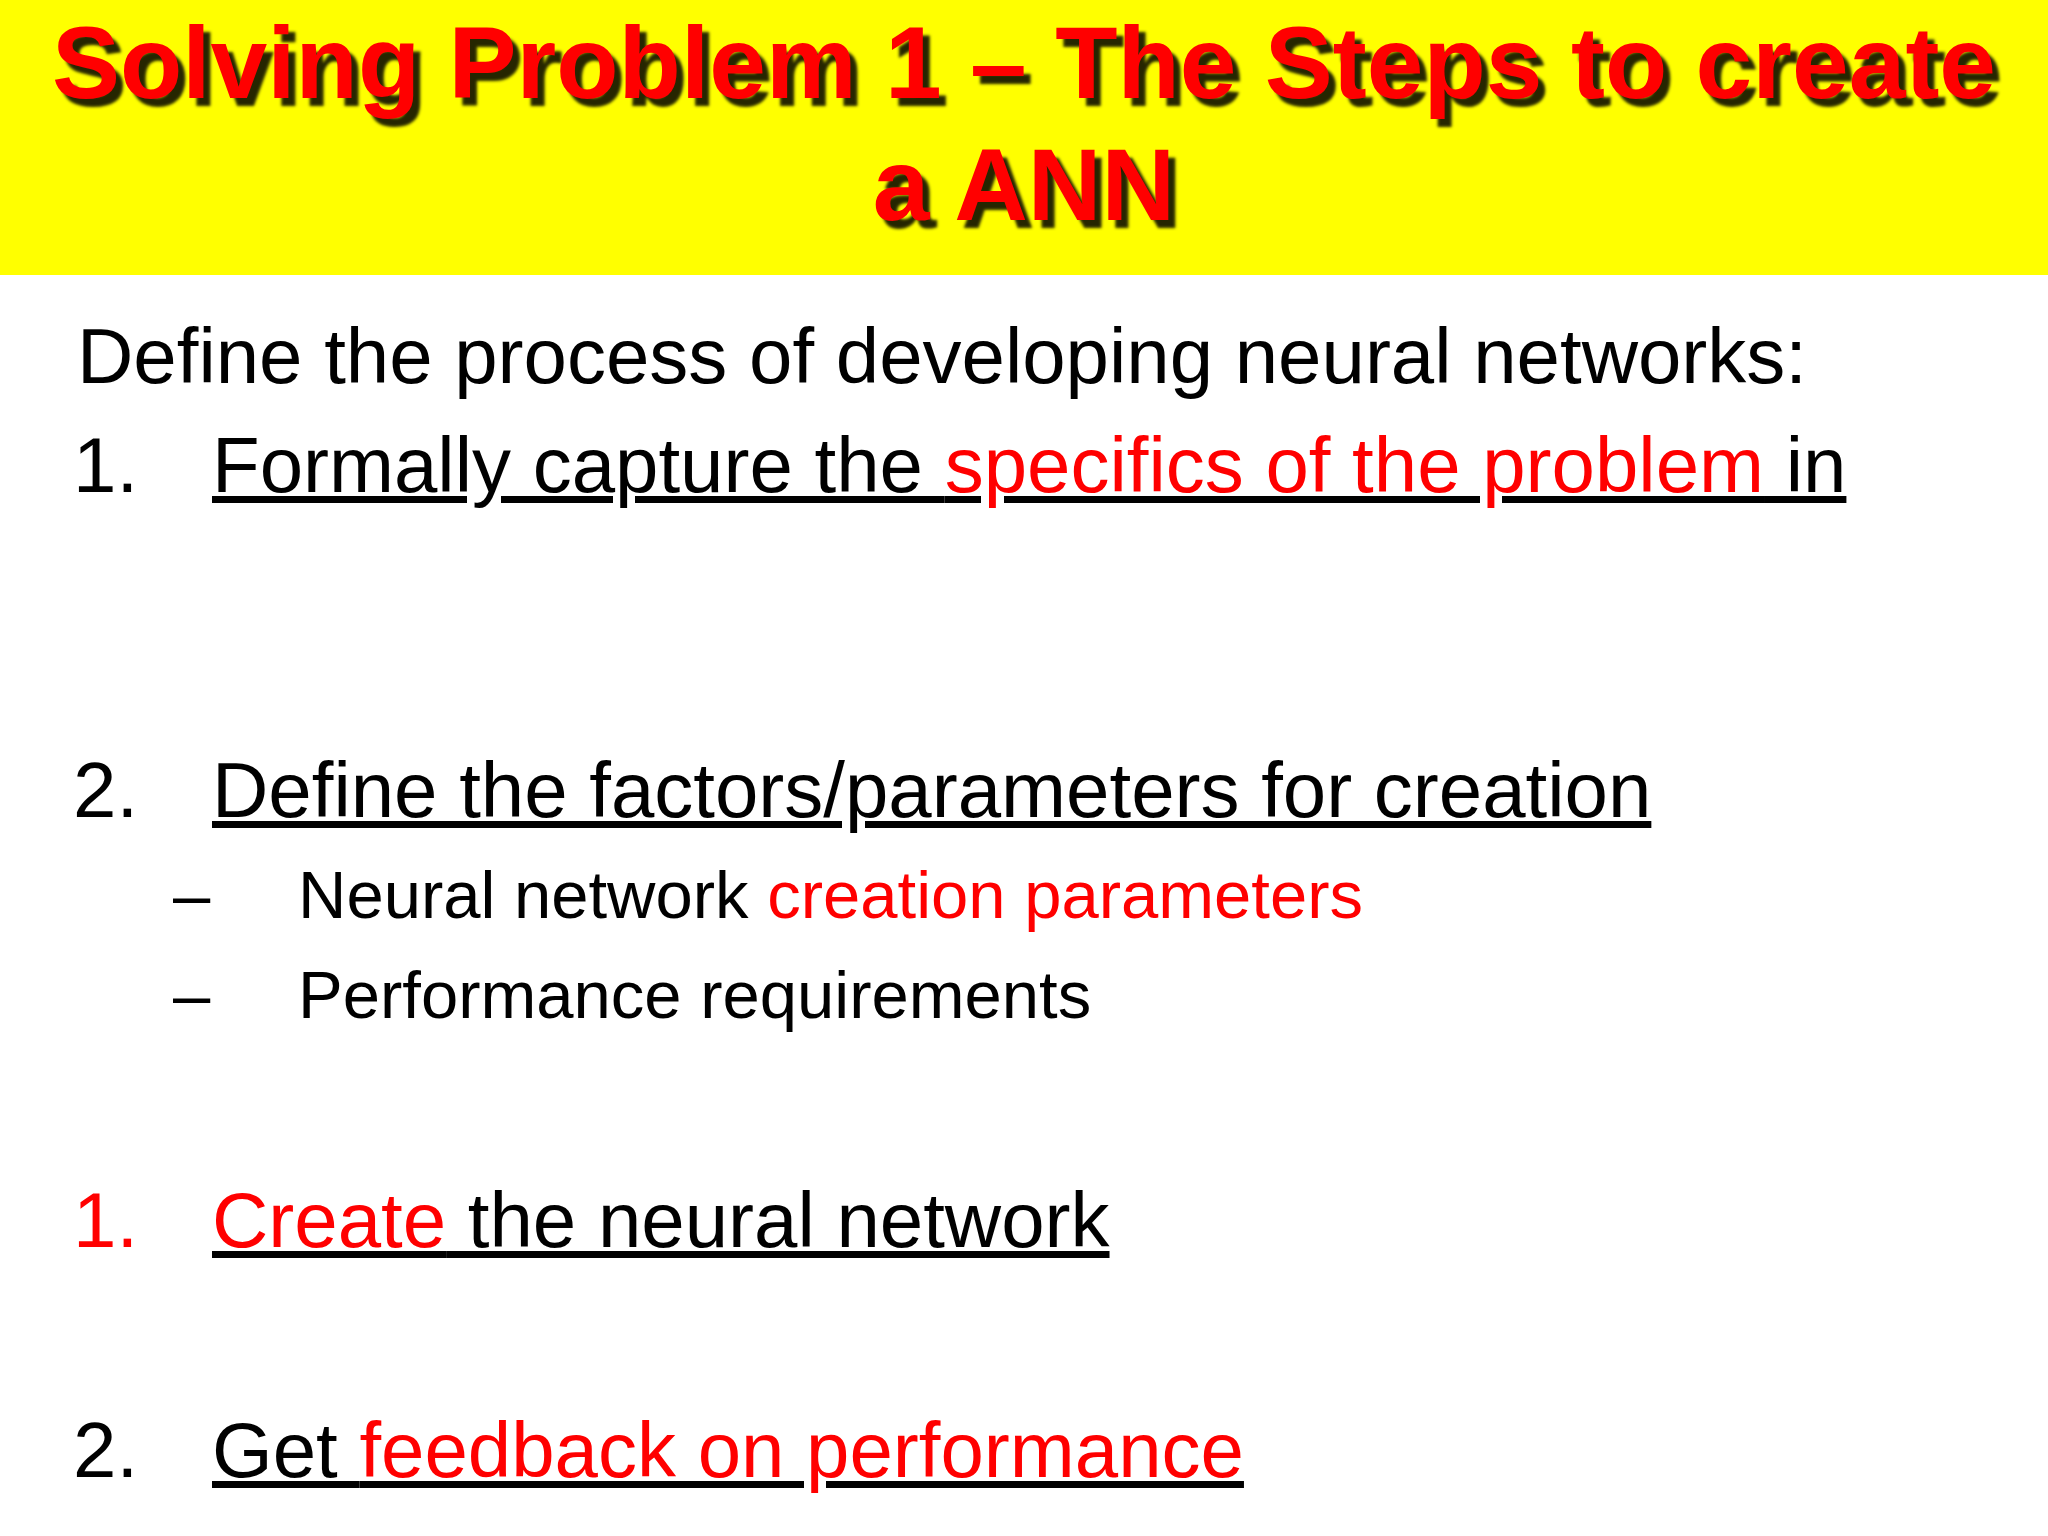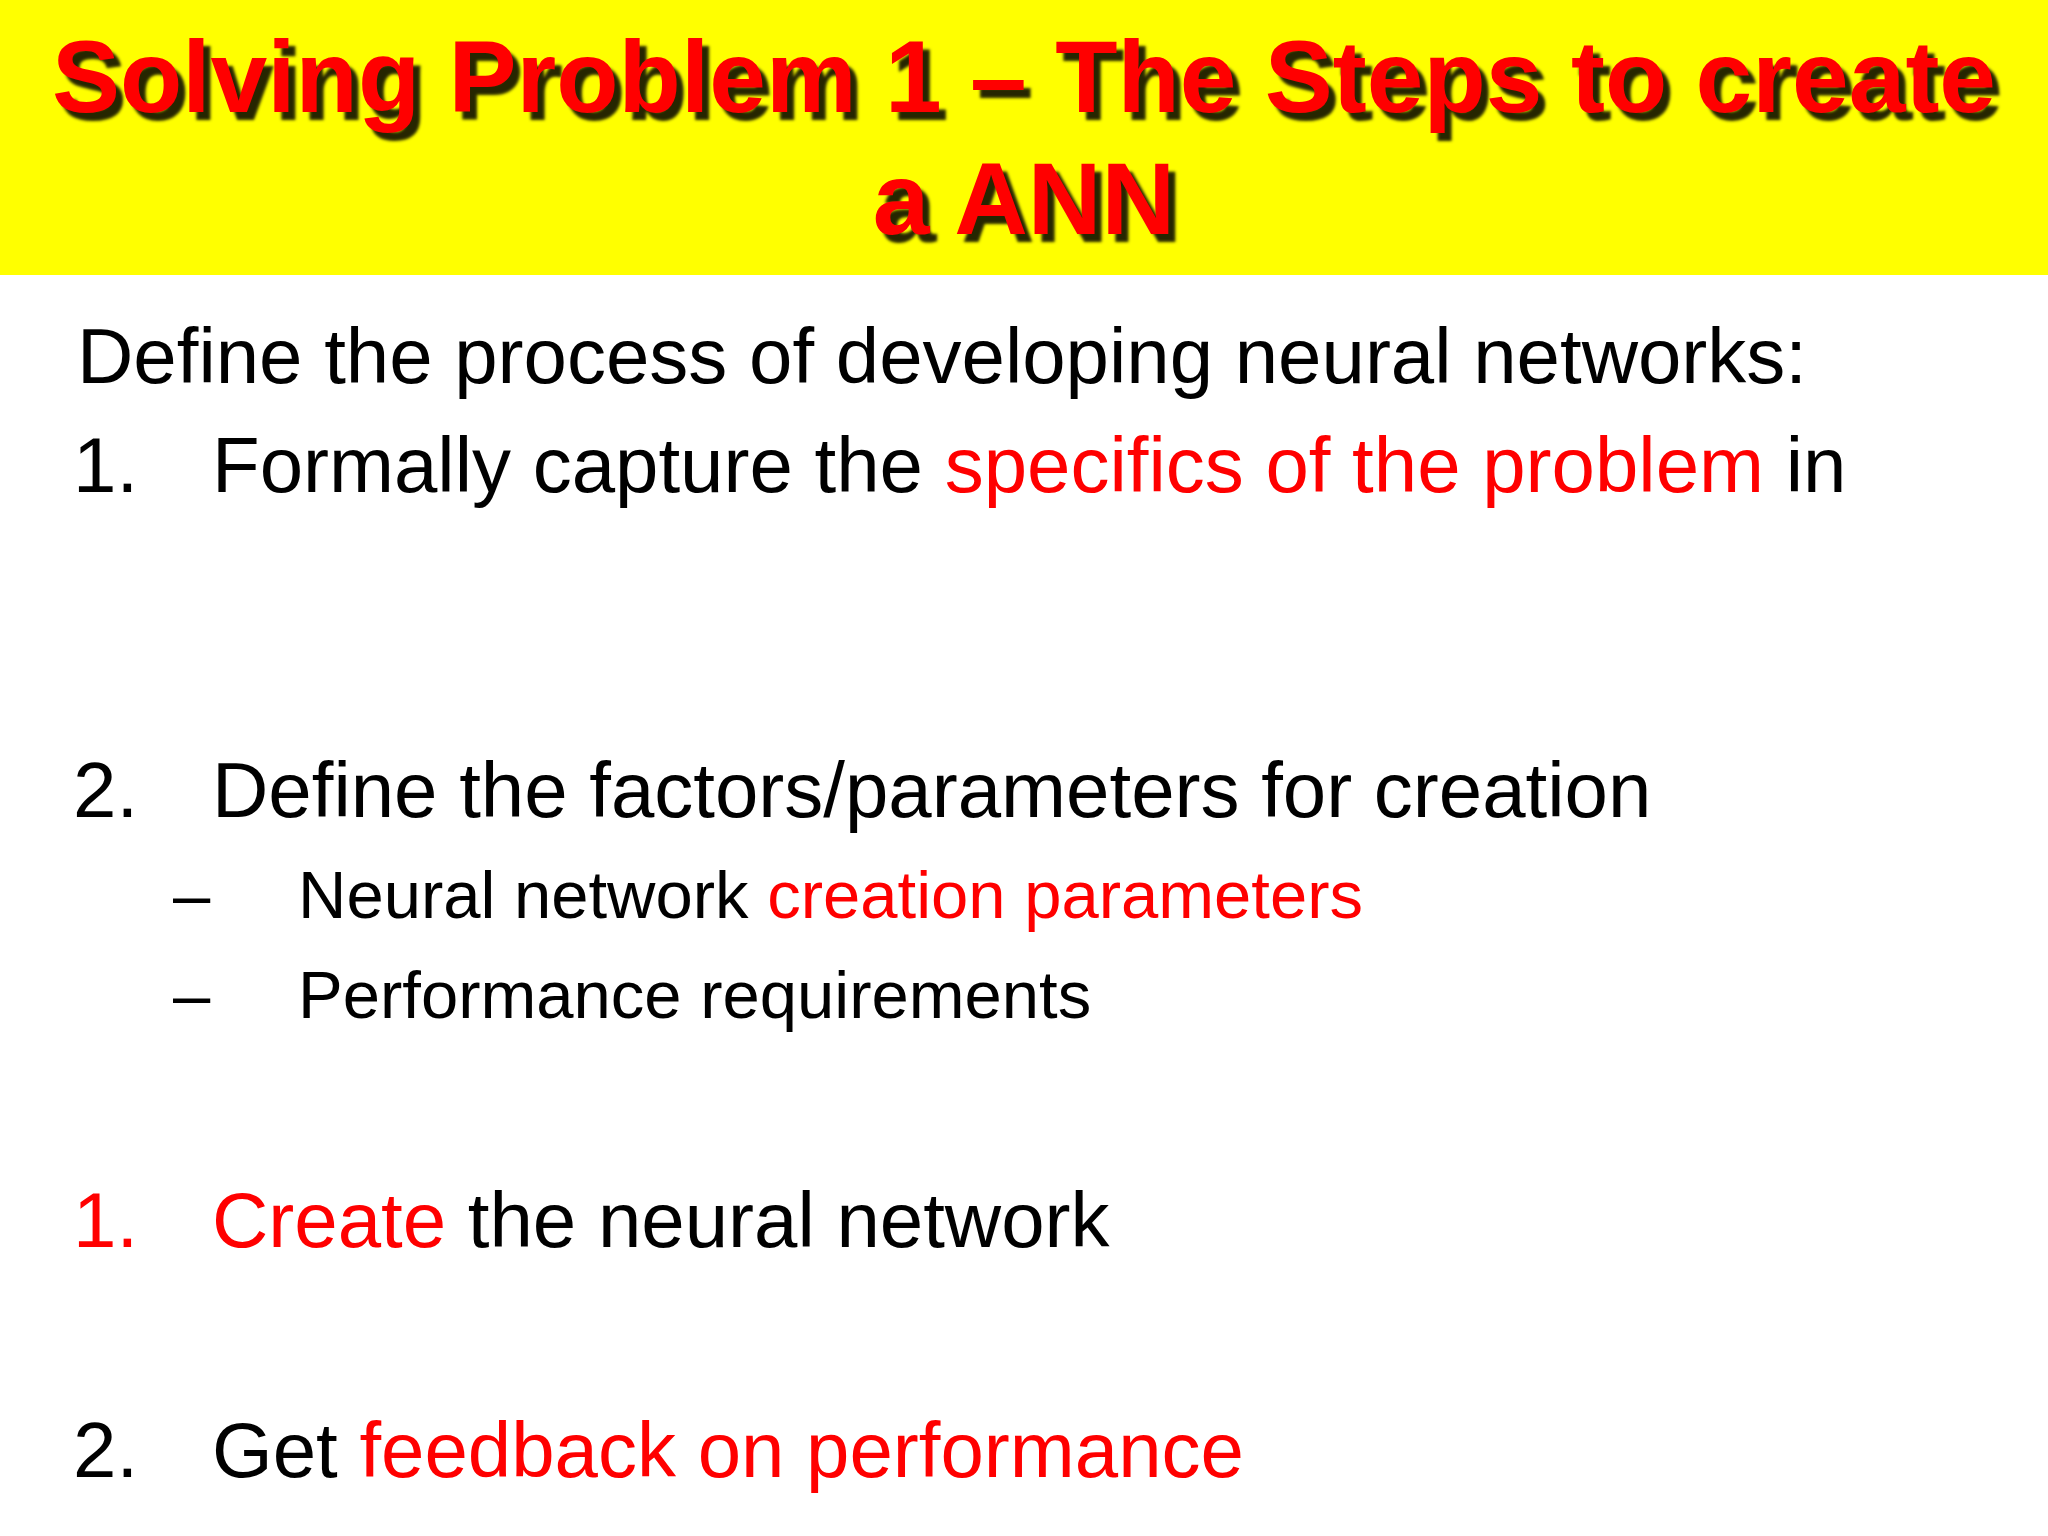--- a/index.html
+++ b/index.html
@@ -16,21 +16,21 @@
     font-family: "Liberation Sans", "DejaVu Sans", sans-serif;
   }
 
   
   .banner {
     position: absolute;
     left: 0; top: 0;
     width: 100%;
     height: 275px;
     background: var(--c-yellow, #FFFF00);
-    padding-top: 16px;
+    padding-top: 2px;
     box-sizing: border-box;
     text-align: center;
   }
   .title-line {
     font-size: 102px;
     font-weight: bold;
     line-height: 122px;
     color: var(--c-red, #FF0000);
     text-shadow: 7px 8px 3px rgba(0,0,0,0.85);
     white-space: nowrap;
@@ -64,20 +64,21 @@
     font-size: 78px;
     line-height: 100px;
   }
   .item .marker {
     flex: 0 0 auto;
     width: 139px;
   }
   .item .text {
     width: 1700px;
     max-width: 1700px;
+    text-decoration: underline;
   }
   .subitem {
     left: 173px;
     font-size: 67px;
     line-height: 100px;
   }
   .subitem .marker {
     flex: 0 0 auto;
     width: 125px;
   }

